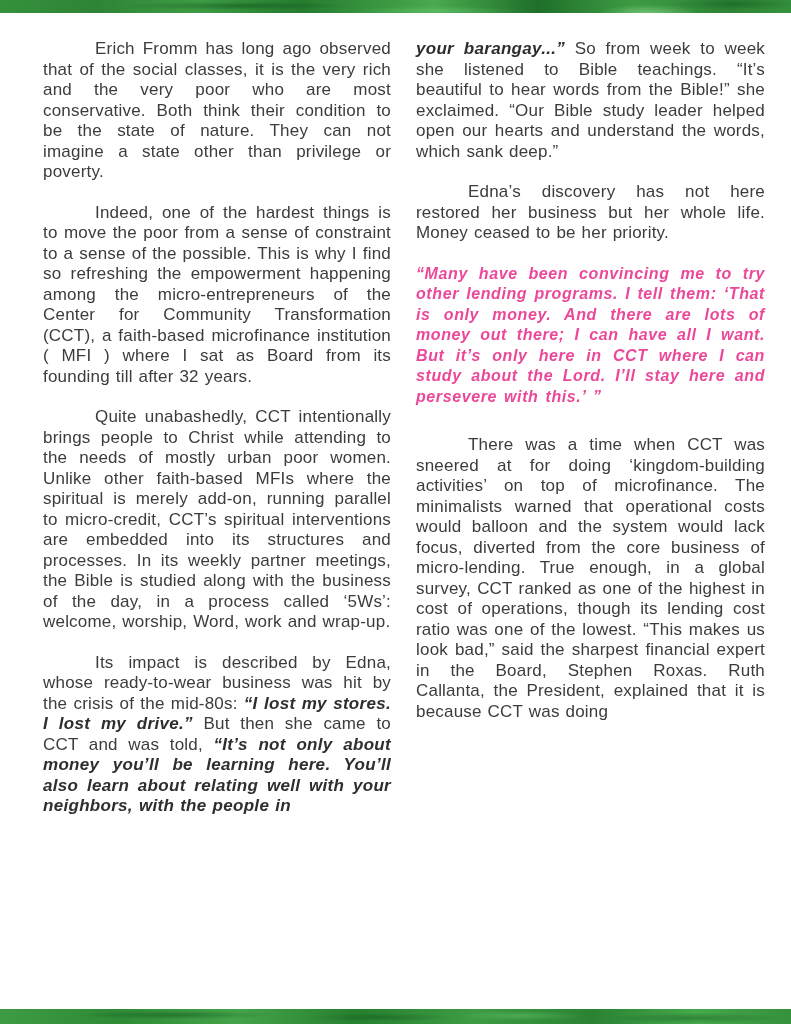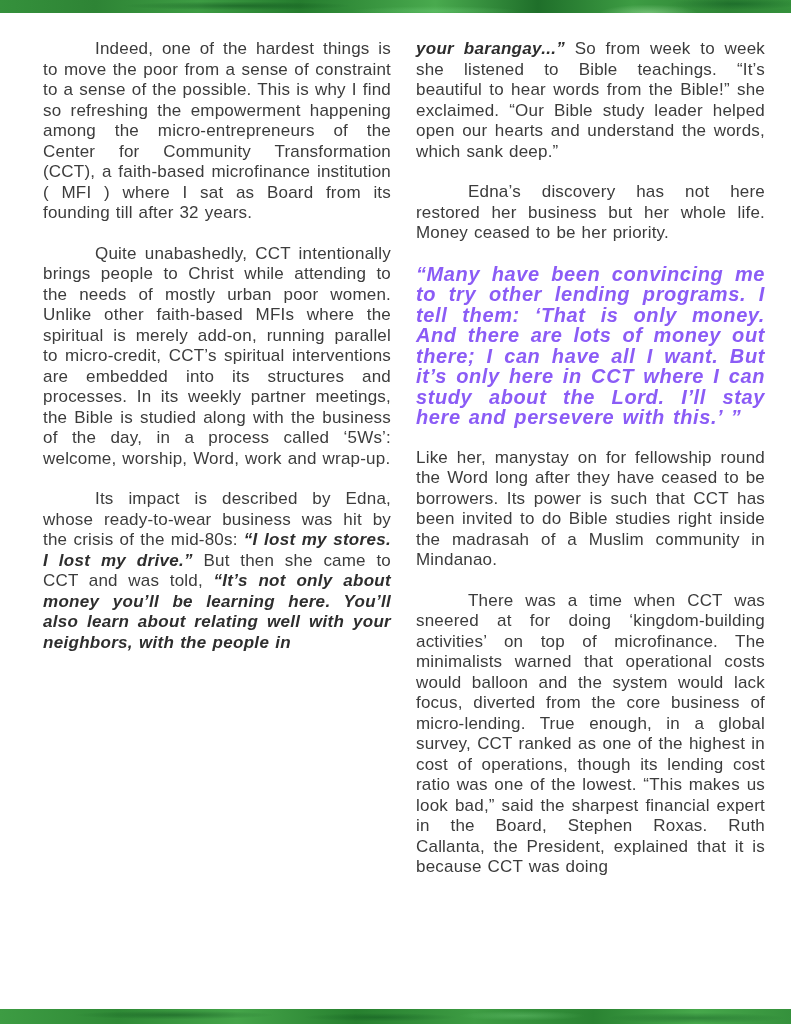--- a/index.html
+++ b/index.html
@@ -59,51 +59,51 @@
   }
   p.body.indent { text-indent: 52px; }
   p.body:last-child { margin-bottom: 8px; }
   .bi {
     font-weight: bold;
     font-style: italic;
     color: #2e2e2e;
     letter-spacing: 0.3px;
   }
   p.pullquote {
-    font-size: 20px;
+    font-size: 16px;
     line-height: 20.5px;
     font-weight: bold;
     font-style: italic;
     letter-spacing: 0.6px;
     word-spacing: 2px;
-    color: #8b5cf6;
+    color: #ec4899;
     text-align: justify;
-    margin-bottom: 20px;
+    margin-bottom: 28px;
   }
 </style>
 </head>
 <body>
 
 <div class="page">
 
   <div class="bar bar-top"></div>
 
   <div class="content">
 
     <div class="col col-left">
+      <p class="body indent">Erich Fromm has long ago observed that of the social classes, it is the very rich and the very poor who are most conservative. Both think their condition to be the state of nature. They can not imagine a state other than privilege or poverty.</p>
       <p class="body indent">Indeed, one of the hardest things is to move the poor from a sense of constraint to a sense of the possible. This is why I find so refreshing the empowerment happening among the micro-entrepreneurs of the Center for Community Transformation (CCT), a faith-based microfinance institution ( MFI ) where I sat as Board from its founding till after 32 years.</p>
       <p class="body indent">Quite unabashedly, CCT intentionally brings people to Christ while attending to the needs of mostly urban poor women. Unlike other faith-based MFIs where the spiritual is merely add-on, running parallel to micro-credit, CCT’s spiritual interventions are embedded into its structures and processes. In its weekly partner meetings, the Bible is studied along with the business of the day, in a process called ‘5Ws’: welcome, worship, Word, work and wrap-up.</p>
       <p class="body indent"><span>Its impact is described by Edna, whose ready-to-wear business was hit by the crisis of the mid-80s: </span><span class="bi">“I lost my stores. I lost my drive.”</span><span> But then she came to CCT and was told, </span><span class="bi">“It’s not only about money you’ll be learning here. You’ll also learn about relating well with your neighbors, with the people in</span></p>
     </div>
 
     <div class="col col-right">
       <p class="body"><span class="bi">your barangay...”</span><span> So from week to week she listened to Bible teachings. “It’s beautiful to hear words from the Bible!” she exclaimed. “Our Bible study leader helped open our hearts and understand the words, which sank deep.”</span></p>
       <p class="body indent">Edna’s discovery has not here restored her business but her whole life. Money ceased to be her priority.</p>
       <p class="pullquote">“Many have been convincing me to try other lending programs. I tell them: ‘That is only money. And there are lots of money out there; I can have all I want. But it’s only here in CCT where I can study about the Lord. I’ll stay here and persevere with this.’ ”</p>
-      <p class="body">Like her, manystay on for fellowship round the Word long after they have ceased to be borrowers. Its power is such that CCT has been invited to do Bible studies right inside the madrasah of a Muslim community in Mindanao.</p>
       <p class="body indent">There was a time when CCT was sneered at for doing ‘kingdom-building activities’ on top of microfinance. The minimalists warned that operational costs would balloon and the system would lack focus, diverted from the core business of micro-lending. True enough, in a global survey, CCT ranked as one of the highest in cost of operations, though its lending cost ratio was one of the lowest. “This makes us look bad,” said the sharpest financial expert in the Board, Stephen Roxas. Ruth Callanta, the President, explained that it is because CCT was doing</p>
     </div>
 
   </div>
 
   <div class="bar bar-bottom"></div>
 
 </div>
 
 </body></html>

